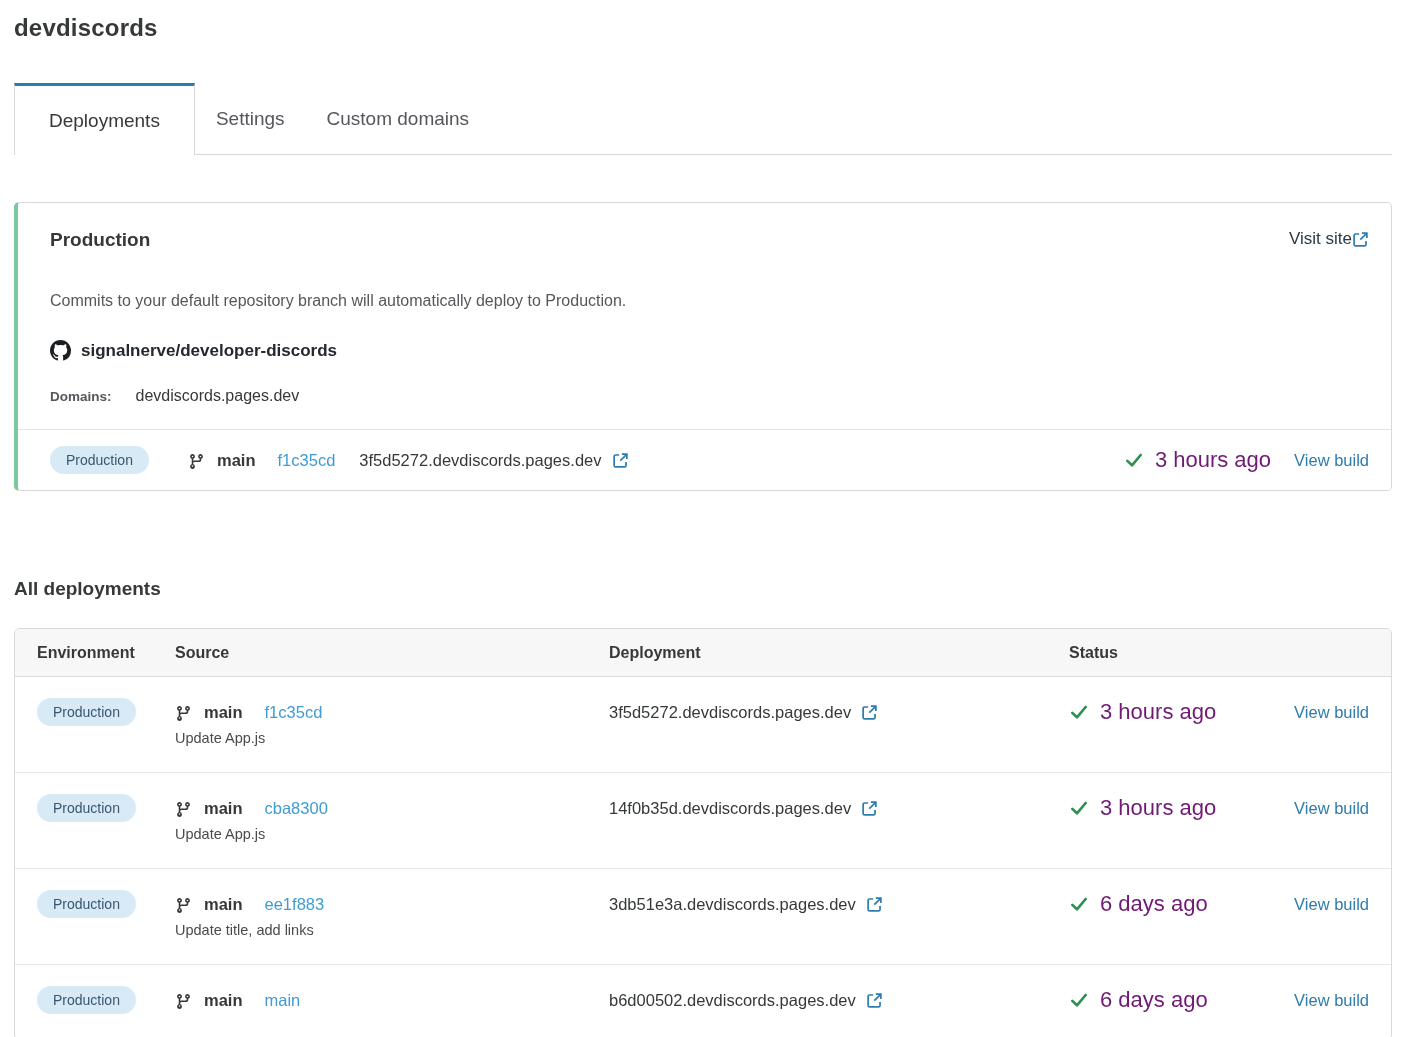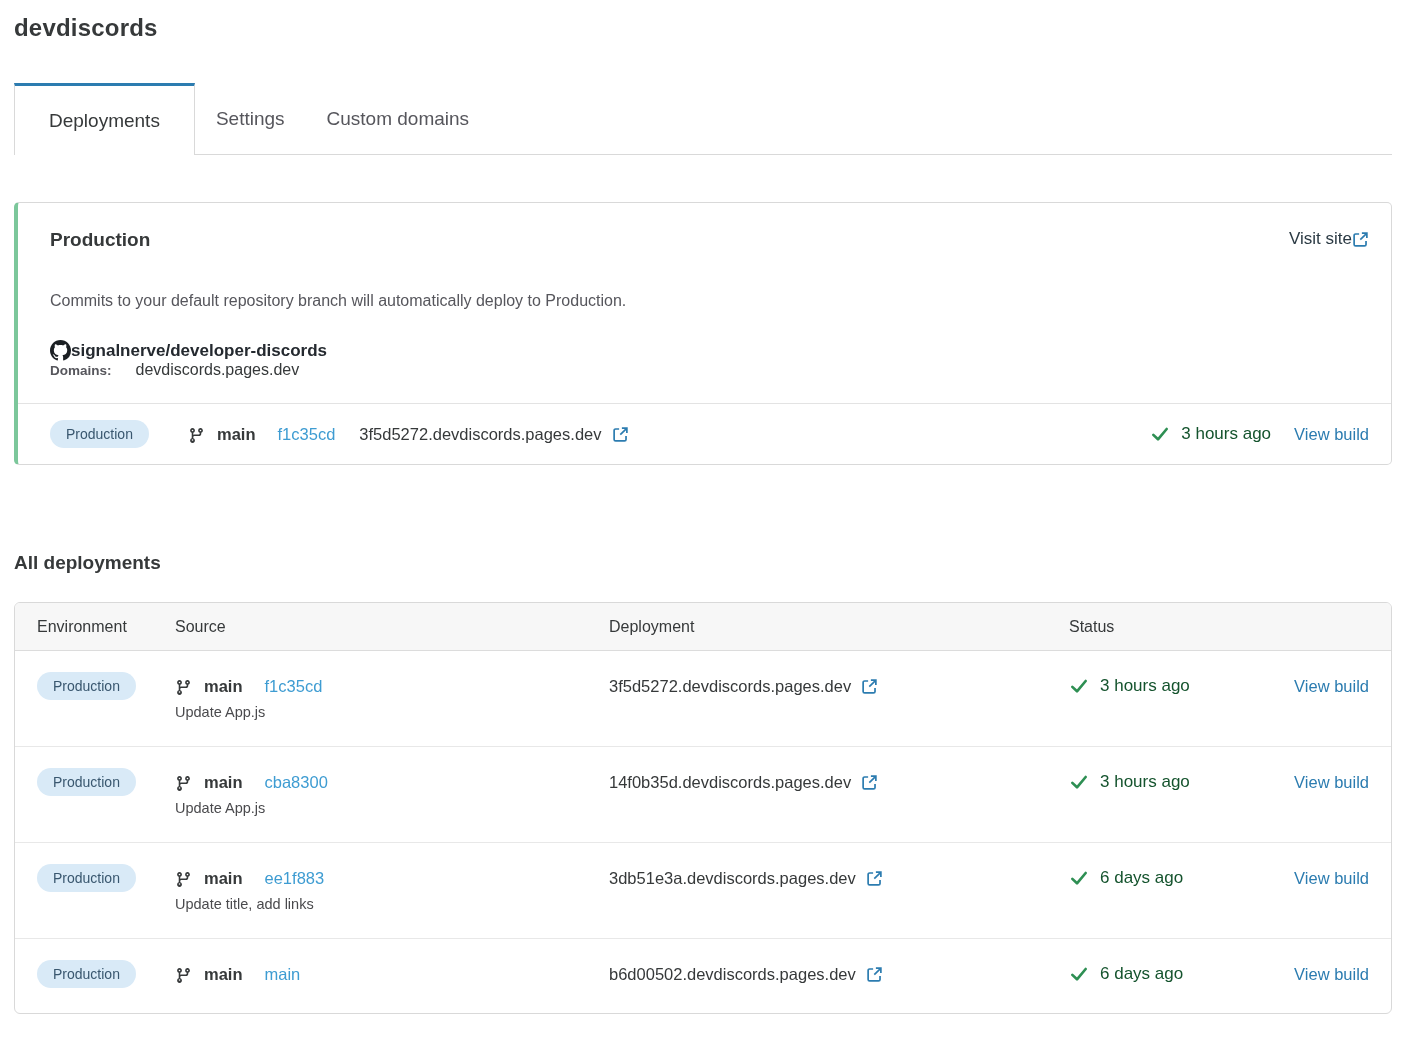--- a/index.html
+++ b/index.html
@@ -61,23 +61,23 @@
     background:#fff;
   }
   .prod-card-body{padding:25px 22px 24px 32px;}
   .prod-card-head{display:flex;align-items:flex-start;justify-content:space-between;}
   .prod-title{font-size:19px;font-weight:bold;margin:0;line-height:24px;}
   .visit-site{
     display:flex;align-items:center;gap:0;
     font-size:17px;color:#2b3a44;text-decoration:none;cursor:pointer;line-height:22px;
   }
   .prod-desc{margin-top:38px;font-size:16px;color:var(--text-gray);line-height:22px;}
-  .repo-line{margin-top:28px;display:flex;align-items:center;}
+  .repo-line{margin-top:28px;display:flex;align-items:center;gap:10px;}
   .repo-name{font-size:17px;font-weight:bold;color:#24292f;}
-  .domains-line{display:flex;align-items:baseline;gap:24px;}
+  .domains-line{margin-top:26px;display:flex;align-items:baseline;gap:24px;}
   .domains-label{font-size:13.5px;font-weight:bold;color:var(--text-gray);}
   .domains-value{font-size:16px;color:var(--text-dark);}
 
   .prod-footer{
     border-top:1px solid #e3e3e3;
     display:flex;align-items:center;
     padding:16px 22px 16px 32px;
   }
   .env-col{width:138px;flex:none;}
   .badge{
@@ -89,21 +89,21 @@
   .branch-name{font-weight:bold;font-size:16.5px;color:var(--text-dark);}
   .commit-link{
     margin-left:22px;font-size:16.5px;color:var(--commit-blue);
     text-decoration:none;cursor:pointer;
   }
   .deploy-inline{display:flex;align-items:center;margin-left:24px;}
   .deploy-url{font-size:16.5px;color:var(--text-dark);}
   .ext-link{display:inline-flex;margin-left:10px;cursor:pointer;}
   .footer-right{margin-left:auto;display:flex;align-items:center;}
   .status-pair{display:flex;align-items:center;gap:11px;}
-  .status-time{font-size:17px;color:#14532d;}
+  .status-time{font-size:22px;color:#701a75;}
   .view-build{
     font-size:16.5px;color:var(--link-blue);text-decoration:none;cursor:pointer;
   }
   .footer-right .view-build{margin-left:23px;}
 
   
   .section-title{font-size:19px;font-weight:bold;margin:86px 0 0 0;line-height:24px;}
   .deploy-table{
     margin-top:27px;
     border:1px solid var(--border-gray);
@@ -113,21 +113,21 @@
   }
   .t-grid{
     display:grid;
     grid-template-columns:138px 434px 460px 219px minmax(0,1fr);
     align-items:start;
   }
   .t-head{
     background:var(--header-bg);
     border-bottom:1px solid #dcdcdc;
     padding:14px 22px;
-    font-size:16px;color:var(--text-dark);
+    font-size:16px;color:var(--text-dark);font-weight:bold;
   }
   .t-head .th{line-height:19px;}
   .table-row{
     padding:21px 22px 24px 22px;
   }
   .table-row + .table-row{border-top:1px solid var(--row-border);}
   .row-badge-cell{line-height:28px;}
   .source-cell .source-line{display:flex;align-items:center;line-height:28px;}
   .commit-message{
     margin-top:2px;font-size:14.5px;color:#4a4a4d;line-height:20px;

